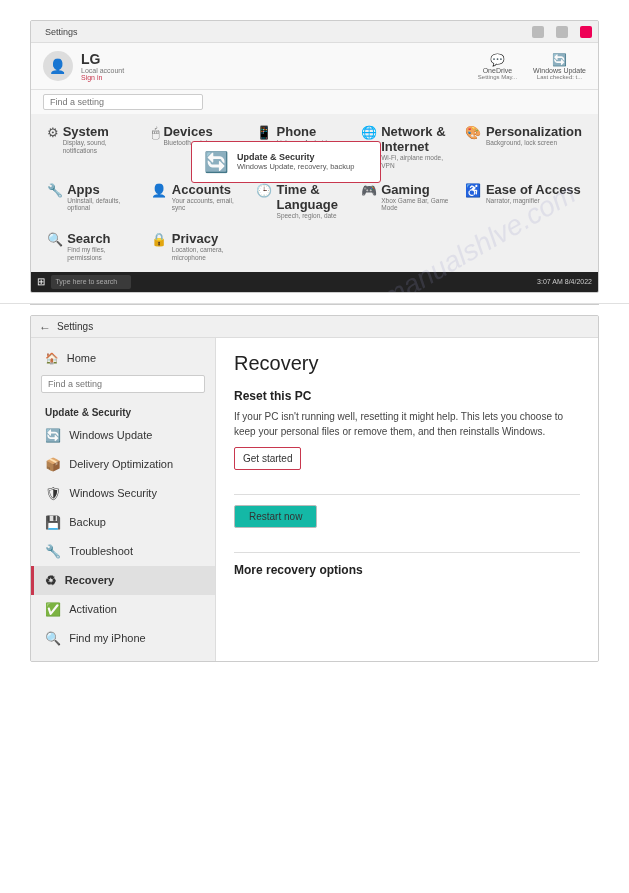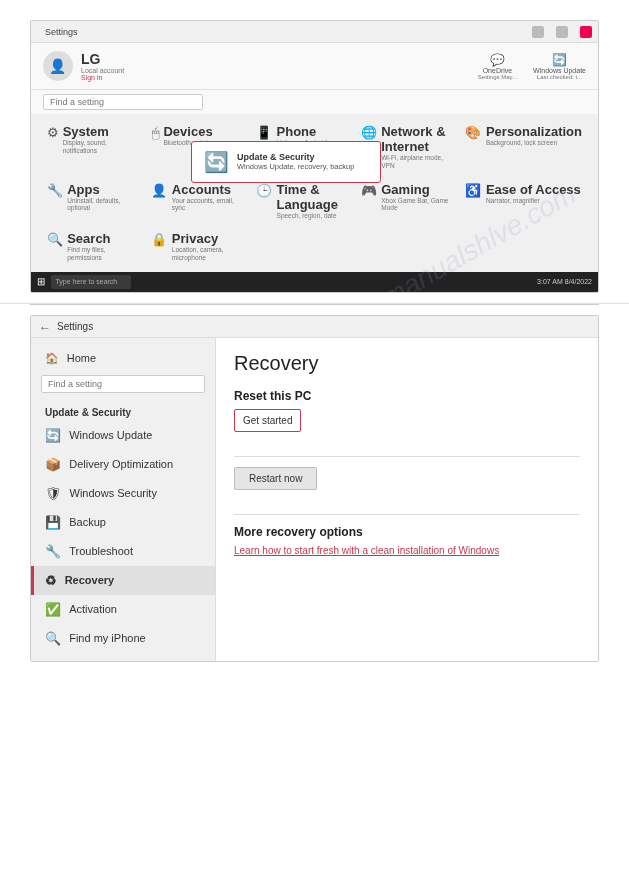--- a/index.html
+++ b/index.html
@@ -298,21 +298,21 @@
       border: 1.5px solid #c8374e;
       color: #333;
       padding: 5px 8px;
       font-size: 10px;
       cursor: pointer;
       border-radius: 2px;
       margin-bottom: 14px;
       display: inline-block;
     }
     .btn-default {
-      background: #e5e5e5;
+      background: #14b8a6;
       border: 1px solid #bbb;
       color: #333;
       padding: 5px 14px;
       font-size: 10px;
       cursor: pointer;
       border-radius: 2px;
       margin-bottom: 14px;
       display: inline-block;
     }
     .divider {
@@ -545,29 +545,29 @@
           <span class="sidebar-icon">🔍</span>
           <span>Find my iPhone</span>
         </div>
       </div>
 
       <div class="recovery-main">
         <div class="recovery-page-title">Recovery</div>
 
         
         <div class="section-title">Reset this PC</div>
+        <div class="section-desc">If your PC isn't running well, resetting it might help. This lets you choose to keep your personal files or remove them, and then reinstalls Windows.</div>
         <button class="btn-primary">Get started</button>
 
         <hr class="divider">
 
         
         <button class="btn-default">Restart now</button>
 
         <hr class="divider">
 
         
         <div class="section-title">More recovery options</div>
-        <div class="more-options-link">Learn how to start fresh with a clean installation of Windows</div>
       </div>
 
     </div>
   </div>
 </div>
 
 </body></html>

